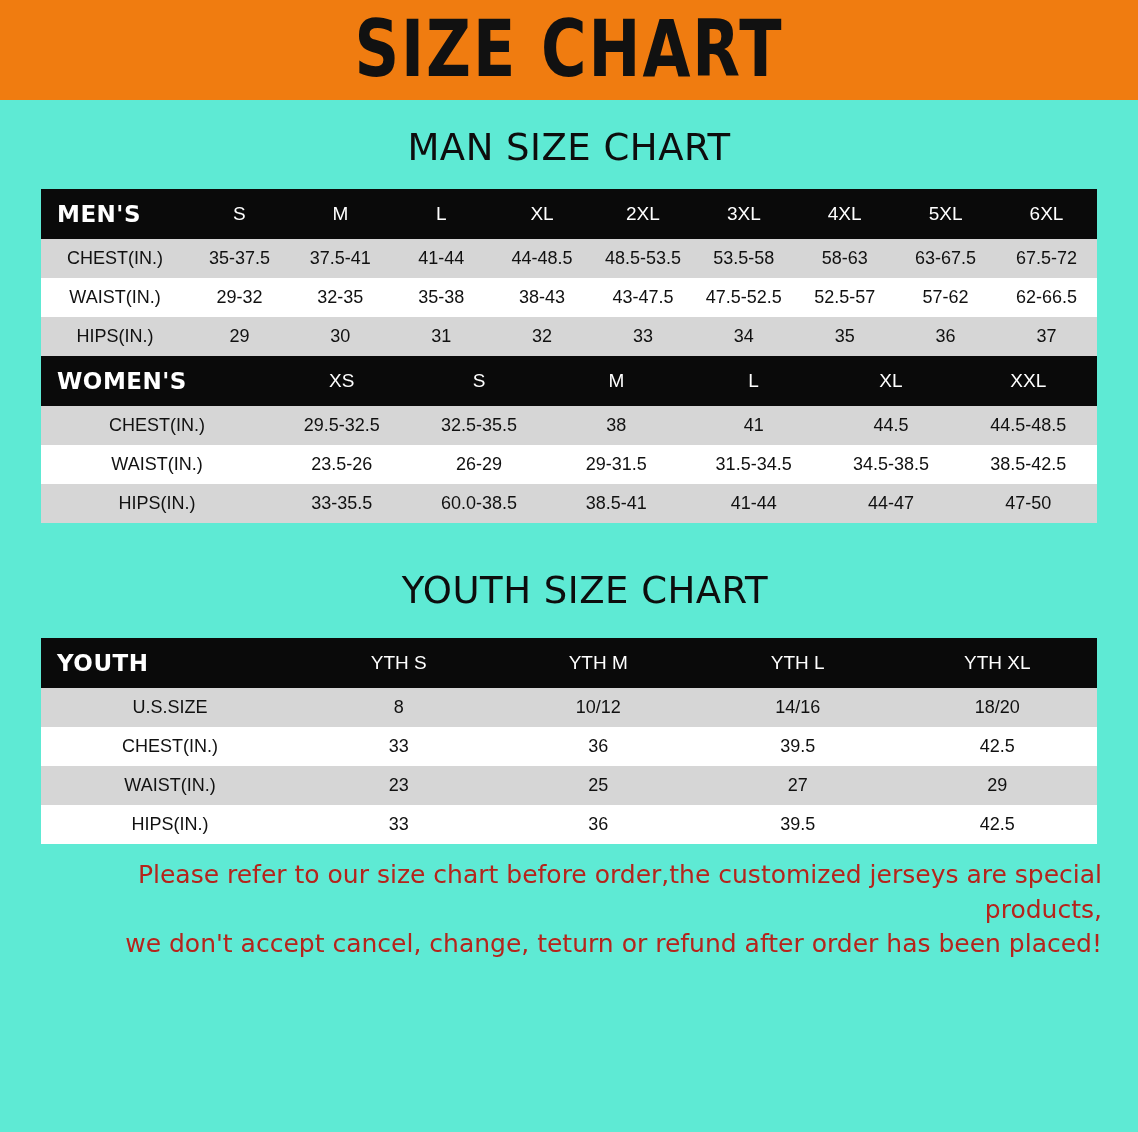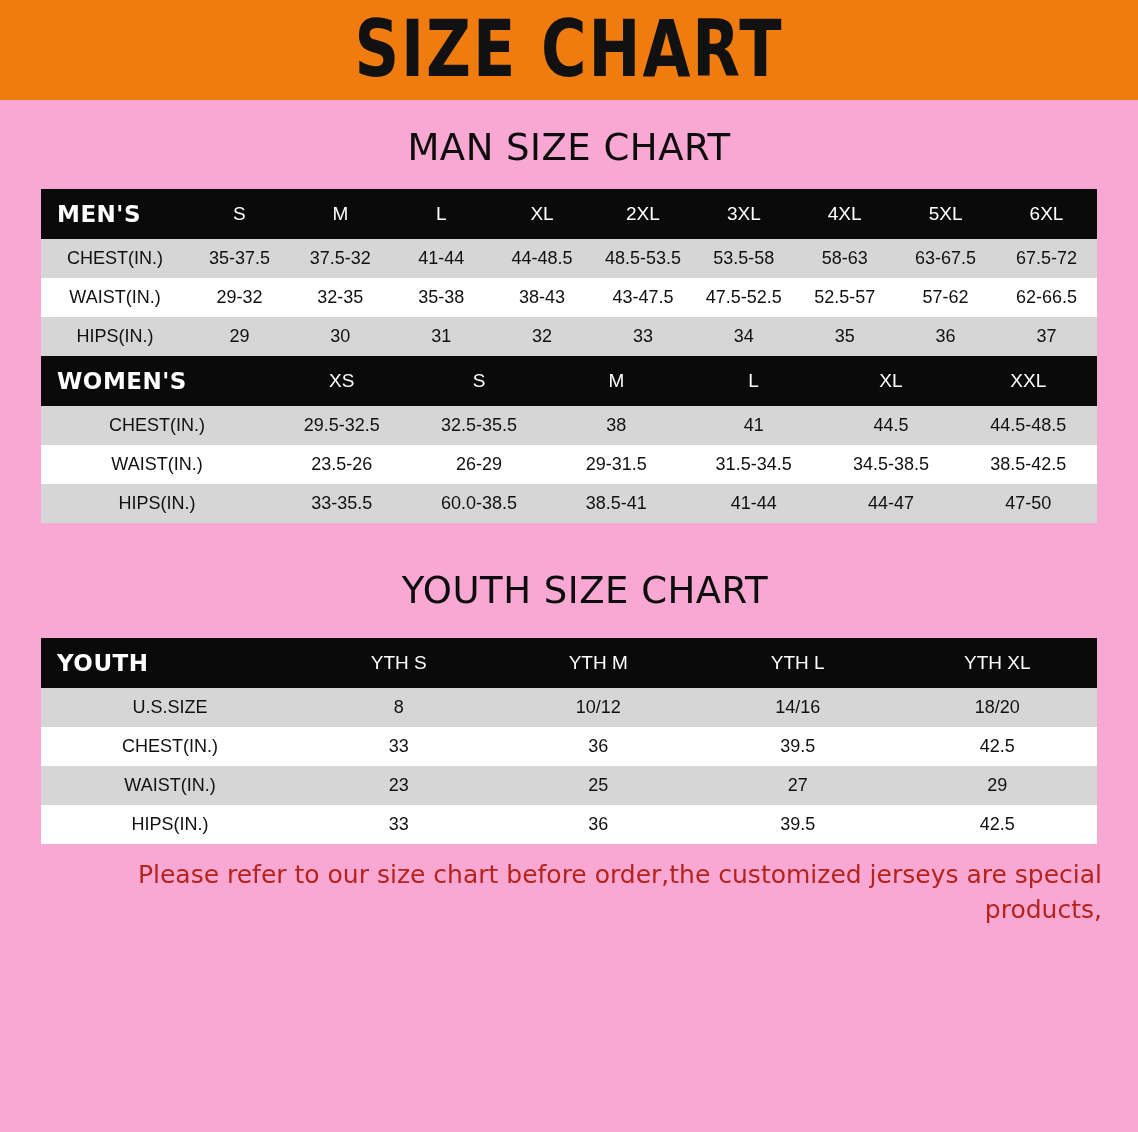--- a/index.html
+++ b/index.html
@@ -10,21 +10,21 @@
     width: 1138px;
     height: 1132px;
     background: #ffffff;
     font-family: "Liberation Sans", sans-serif;
     overflow: hidden;
   }
   .page {
     position: relative;
     width: 1138px;
     height: 1132px;
-    background: #f9a8d4;
+    background: #5eead4;
     box-sizing: border-box;
   }
   
   .banner {
     height: 100px;
     background: #f07c10;
     display: flex;
     align-items: center;
     justify-content: center;
   }
@@ -149,21 +149,21 @@
           <th>3XL</th>
           <th>4XL</th>
           <th>5XL</th>
           <th>6XL</th>
         </tr>
       </thead>
       <tbody>
         <tr class="shade">
           <td class="rowlabel">CHEST(IN.)</td>
           <td>35-37.5</td>
-          <td>37.5-32</td>
+          <td>37.5-41</td>
           <td>41-44</td>
           <td>44-48.5</td>
           <td>48.5-53.5</td>
           <td>53.5-58</td>
           <td>58-63</td>
           <td>63-67.5</td>
           <td>67.5-72</td>
         </tr>
         <tr class="light">
           <td class="rowlabel">WAIST(IN.)</td>
@@ -284,15 +284,16 @@
           <td>36</td>
           <td>39.5</td>
           <td>42.5</td>
         </tr>
       </tbody>
     </table>
   </div>
 
   <div class="note">
     <div>Please refer to our size chart before order,the customized jerseys are special products,</div>
+    <div>we don't accept cancel, change, teturn or refund after order has been placed!</div>
   </div>
 
 </div>
 
 </body></html>

